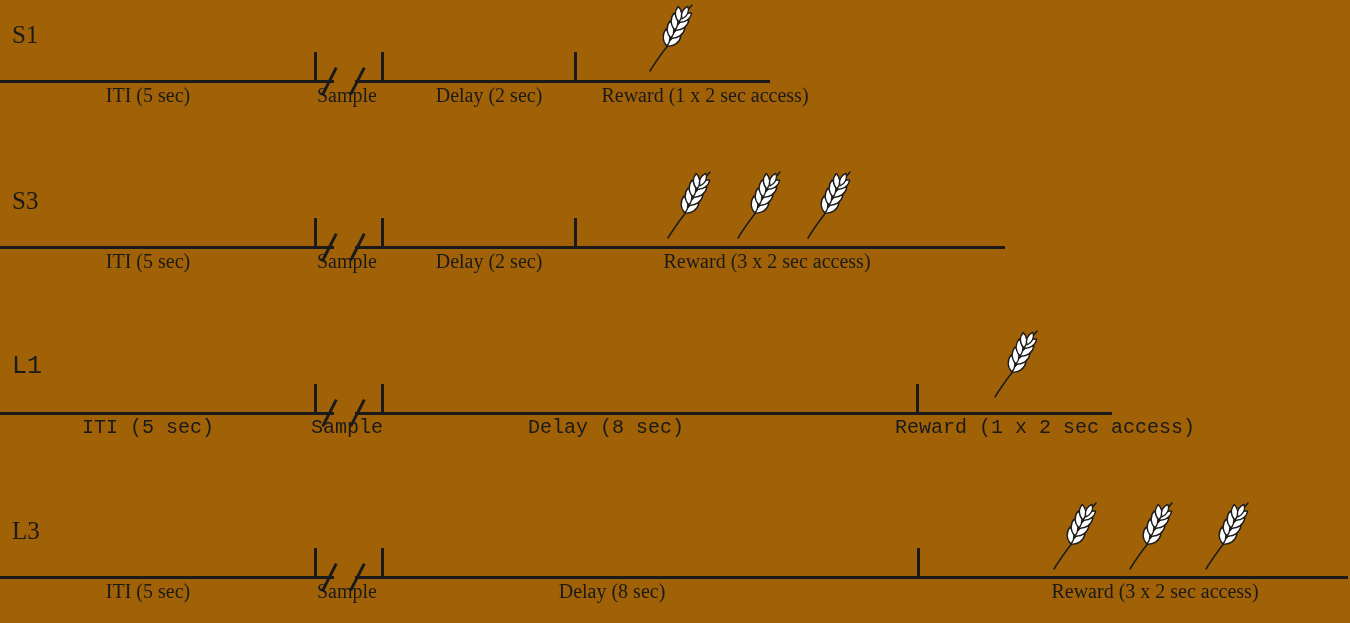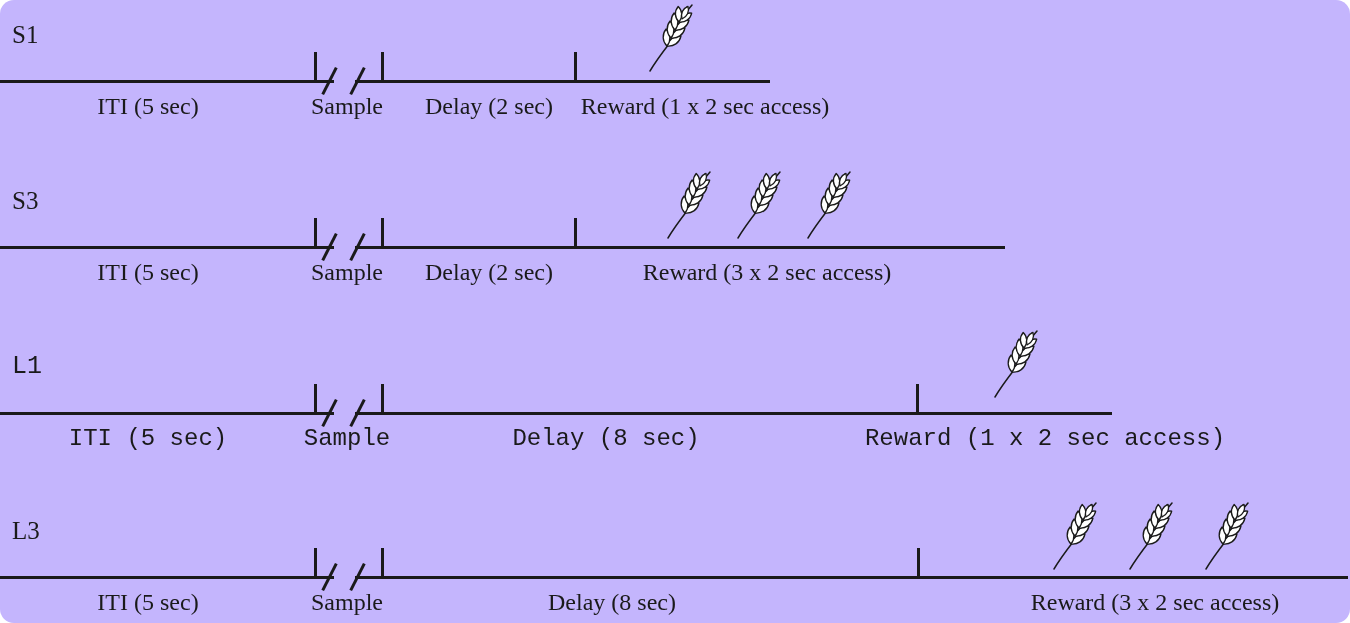--- a/index.html
+++ b/index.html
@@ -1,23 +1,22 @@
 <!DOCTYPE html>
 <html><head>
 <meta charset="utf-8">
 <style>
   html,body{margin:0;padding:0;background:#ffffff;}
   .canvas{
     position:relative;
     width:1350px;height:623px;
-    background:#c4b5fd;
+    background:#a16207;
     font-family:"Liberation Serif","DejaVu Serif",serif;
     color:#1a1a1a;
     overflow:hidden;
-    border-radius:14px;
   }
   .row{position:absolute;left:0;width:1350px;height:166px;}
   .row-s1{top:0;}
   .row-s3{top:166px;}
   .row-l1{top:332px;font-family:Liberation Mono, monospace;}
   .row-l3{top:496px;}
 
   .row-label{
     position:absolute;left:12px;top:21px;
     font-size:25px;line-height:1.1;
@@ -44,22 +43,22 @@
   
   .slash{
     position:absolute;top:66px;width:3px;height:30px;background:#1a1a1a;
     transform:rotate(27deg);
   }
   .slash-1{left:328px;}
   .slash-2{left:356px;}
 
   
   .phase{
-    position:absolute;top:93px;
-    font-size:24px;line-height:1.15;white-space:nowrap;
+    position:absolute;top:84px;
+    font-size:20px;line-height:1.15;white-space:nowrap;
     transform:translateX(-50%);
   }
   .phase-iti{left:148px;}
   .phase-sample{left:347px;}
   .row-s1 .phase-delay{left:489px;}
   .row-s3 .phase-delay{left:489px;}
   .row-l1 .phase-delay{left:606px;}
   .row-l3 .phase-delay{left:612px;}
   .row-s1 .phase-reward{left:705px;}
   .row-s3 .phase-reward{left:767px;}

